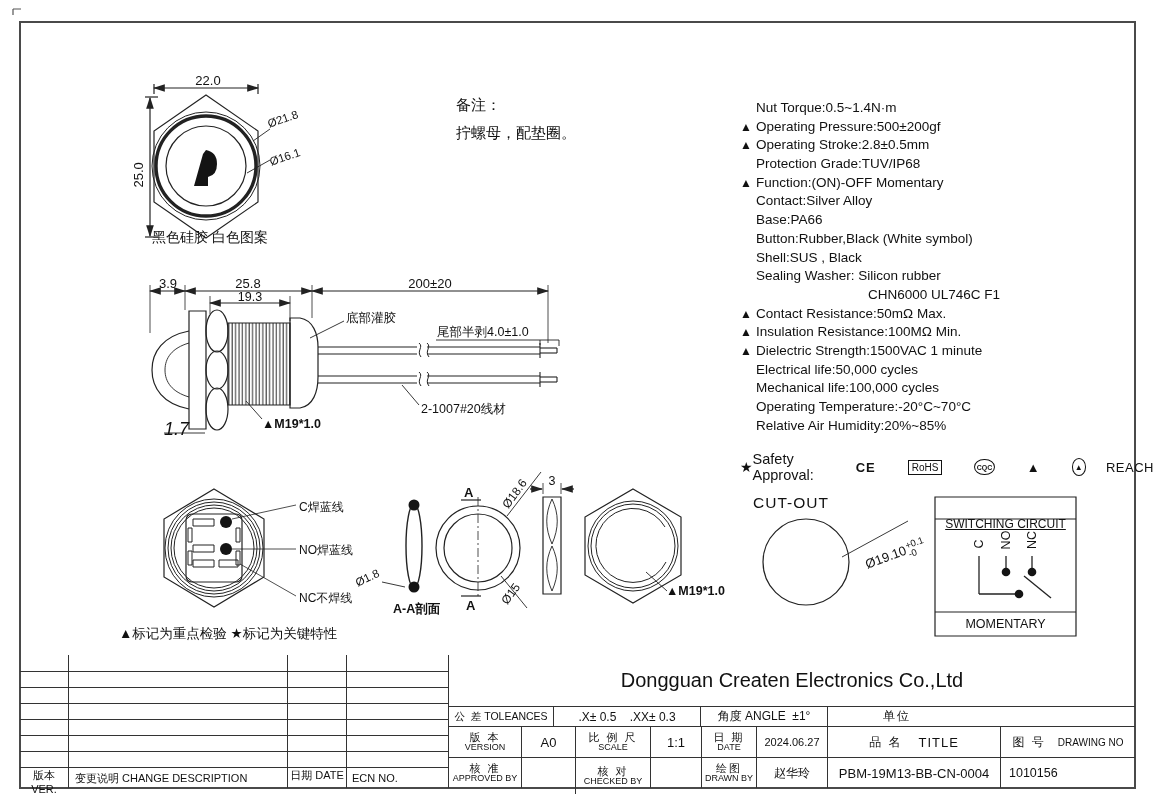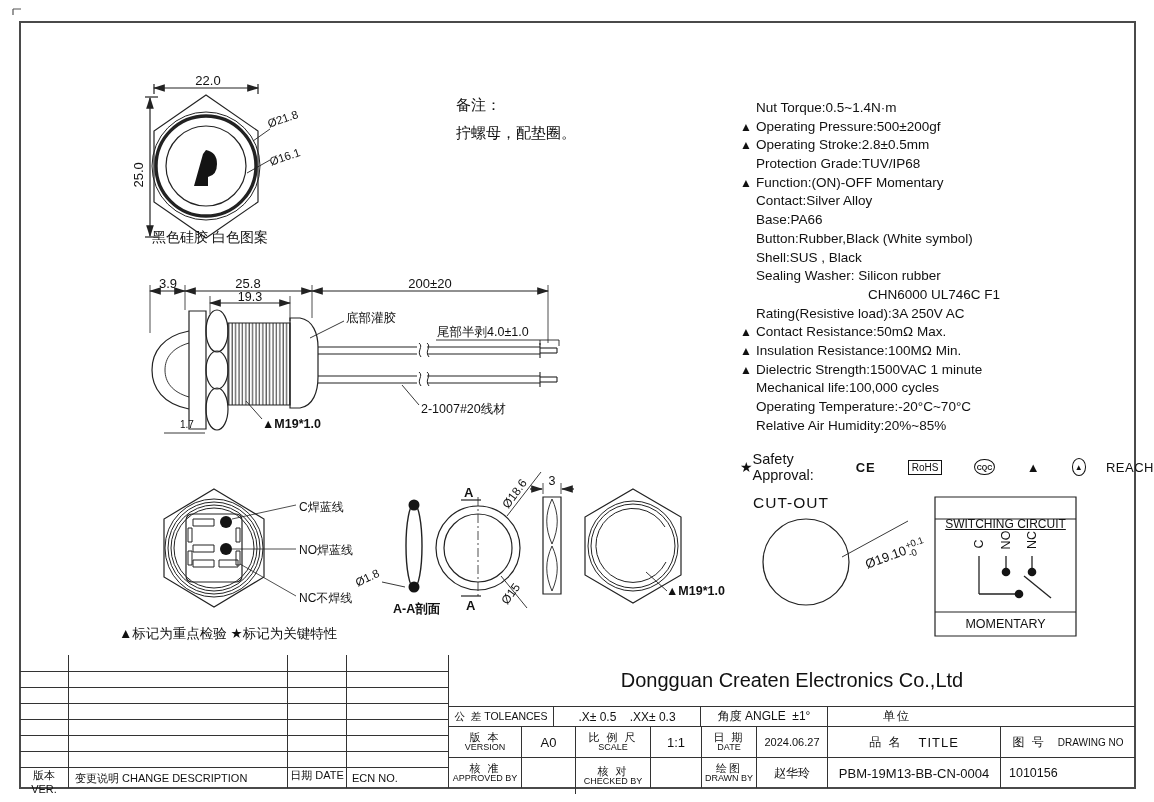--- a/index.html
+++ b/index.html
@@ -246,34 +246,34 @@
         <span>Shell:SUS , Black</span>
       </div>
       <div class="spec-line">
         <span class="spec-marker"></span>
         <span>Sealing Washer: Silicon rubber</span>
       </div>
       <div class="spec-line spec-indent">
         <span>CHN6000 UL746C F1</span>
       </div>
       <div class="spec-line">
-        <span class="spec-marker"></span>
-        <span>Rating(Resistive load):3A 250V AC</span>
-      </div>
-      <div class="spec-line">
         <span class="spec-marker">▲</span>
         <span>Contact Resistance:50mΩ Max.</span>
       </div>
       <div class="spec-line">
         <span class="spec-marker">▲</span>
         <span>Insulation Resistance:100MΩ Min.</span>
       </div>
       <div class="spec-line">
         <span class="spec-marker">▲</span>
         <span>Dielectric Strength:1500VAC 1 minute</span>
+      </div>
+      <div class="spec-line">
+        <span class="spec-marker"></span>
+        <span>Electrical life:50,000 cycles</span>
       </div>
       <div class="spec-line">
         <span class="spec-marker"></span>
         <span>Mechanical life:100,000 cycles</span>
       </div>
       <div class="spec-line">
         <span class="spec-marker"></span>
         <span>Operating Temperature:-20°C~70°C</span>
       </div>
       <div class="spec-line">
@@ -289,21 +289,21 @@
     <span class="ic ic-cqc">CQC</span>
     <span class="ic ic-tri">▲</span>
     <span class="ic ic-circtri">▲</span>
     <span class="ic-reach">REACH</span>
   </div>
 
   <div class="lbl" style="left:150px;top:276px;width:36px;text-align:center;font-size:13px;">3.9</div>
   <div class="lbl" style="left:220px;top:276px;width:56px;text-align:center;font-size:13px;">25.8</div>
   <div class="lbl" style="left:222px;top:290px;width:56px;text-align:center;font-size:12.5px;">19.3</div>
   <div class="lbl" style="left:380px;top:276px;width:100px;text-align:center;font-size:13px;">200±20</div>
-  <div class="lbl" style="left:180px;top:419px;font-size:10px;">1.7</div>
+  <div class="lbl" style="left:164px;top:419px;font-size:18px;font-style:italic;">1.7</div>
   <div class="lbl" style="left:346px;top:310px;font-size:12.5px;">底部灌胶</div>
   <div class="lbl" style="left:437px;top:324px;font-size:12.5px;">尾部半剥4.0±1.0</div>
   <div class="lbl" style="left:421px;top:401px;font-size:12.5px;">2-1007#20线材</div>
   <div class="lbl" style="left:262px;top:417px;font-size:12.5px;font-weight:bold;">▲M19*1.0</div>
 
   <div class="lbl" style="left:299px;top:499px;font-size:12px;">C焊蓝线</div>
   <div class="lbl" style="left:299px;top:542px;font-size:12px;">NO焊蓝线</div>
   <div class="lbl" style="left:299px;top:590px;font-size:12px;">NC不焊线</div>
 
   <div class="lbl" style="left:464px;top:485px;font-size:13px;font-weight:bold;">A</div>

